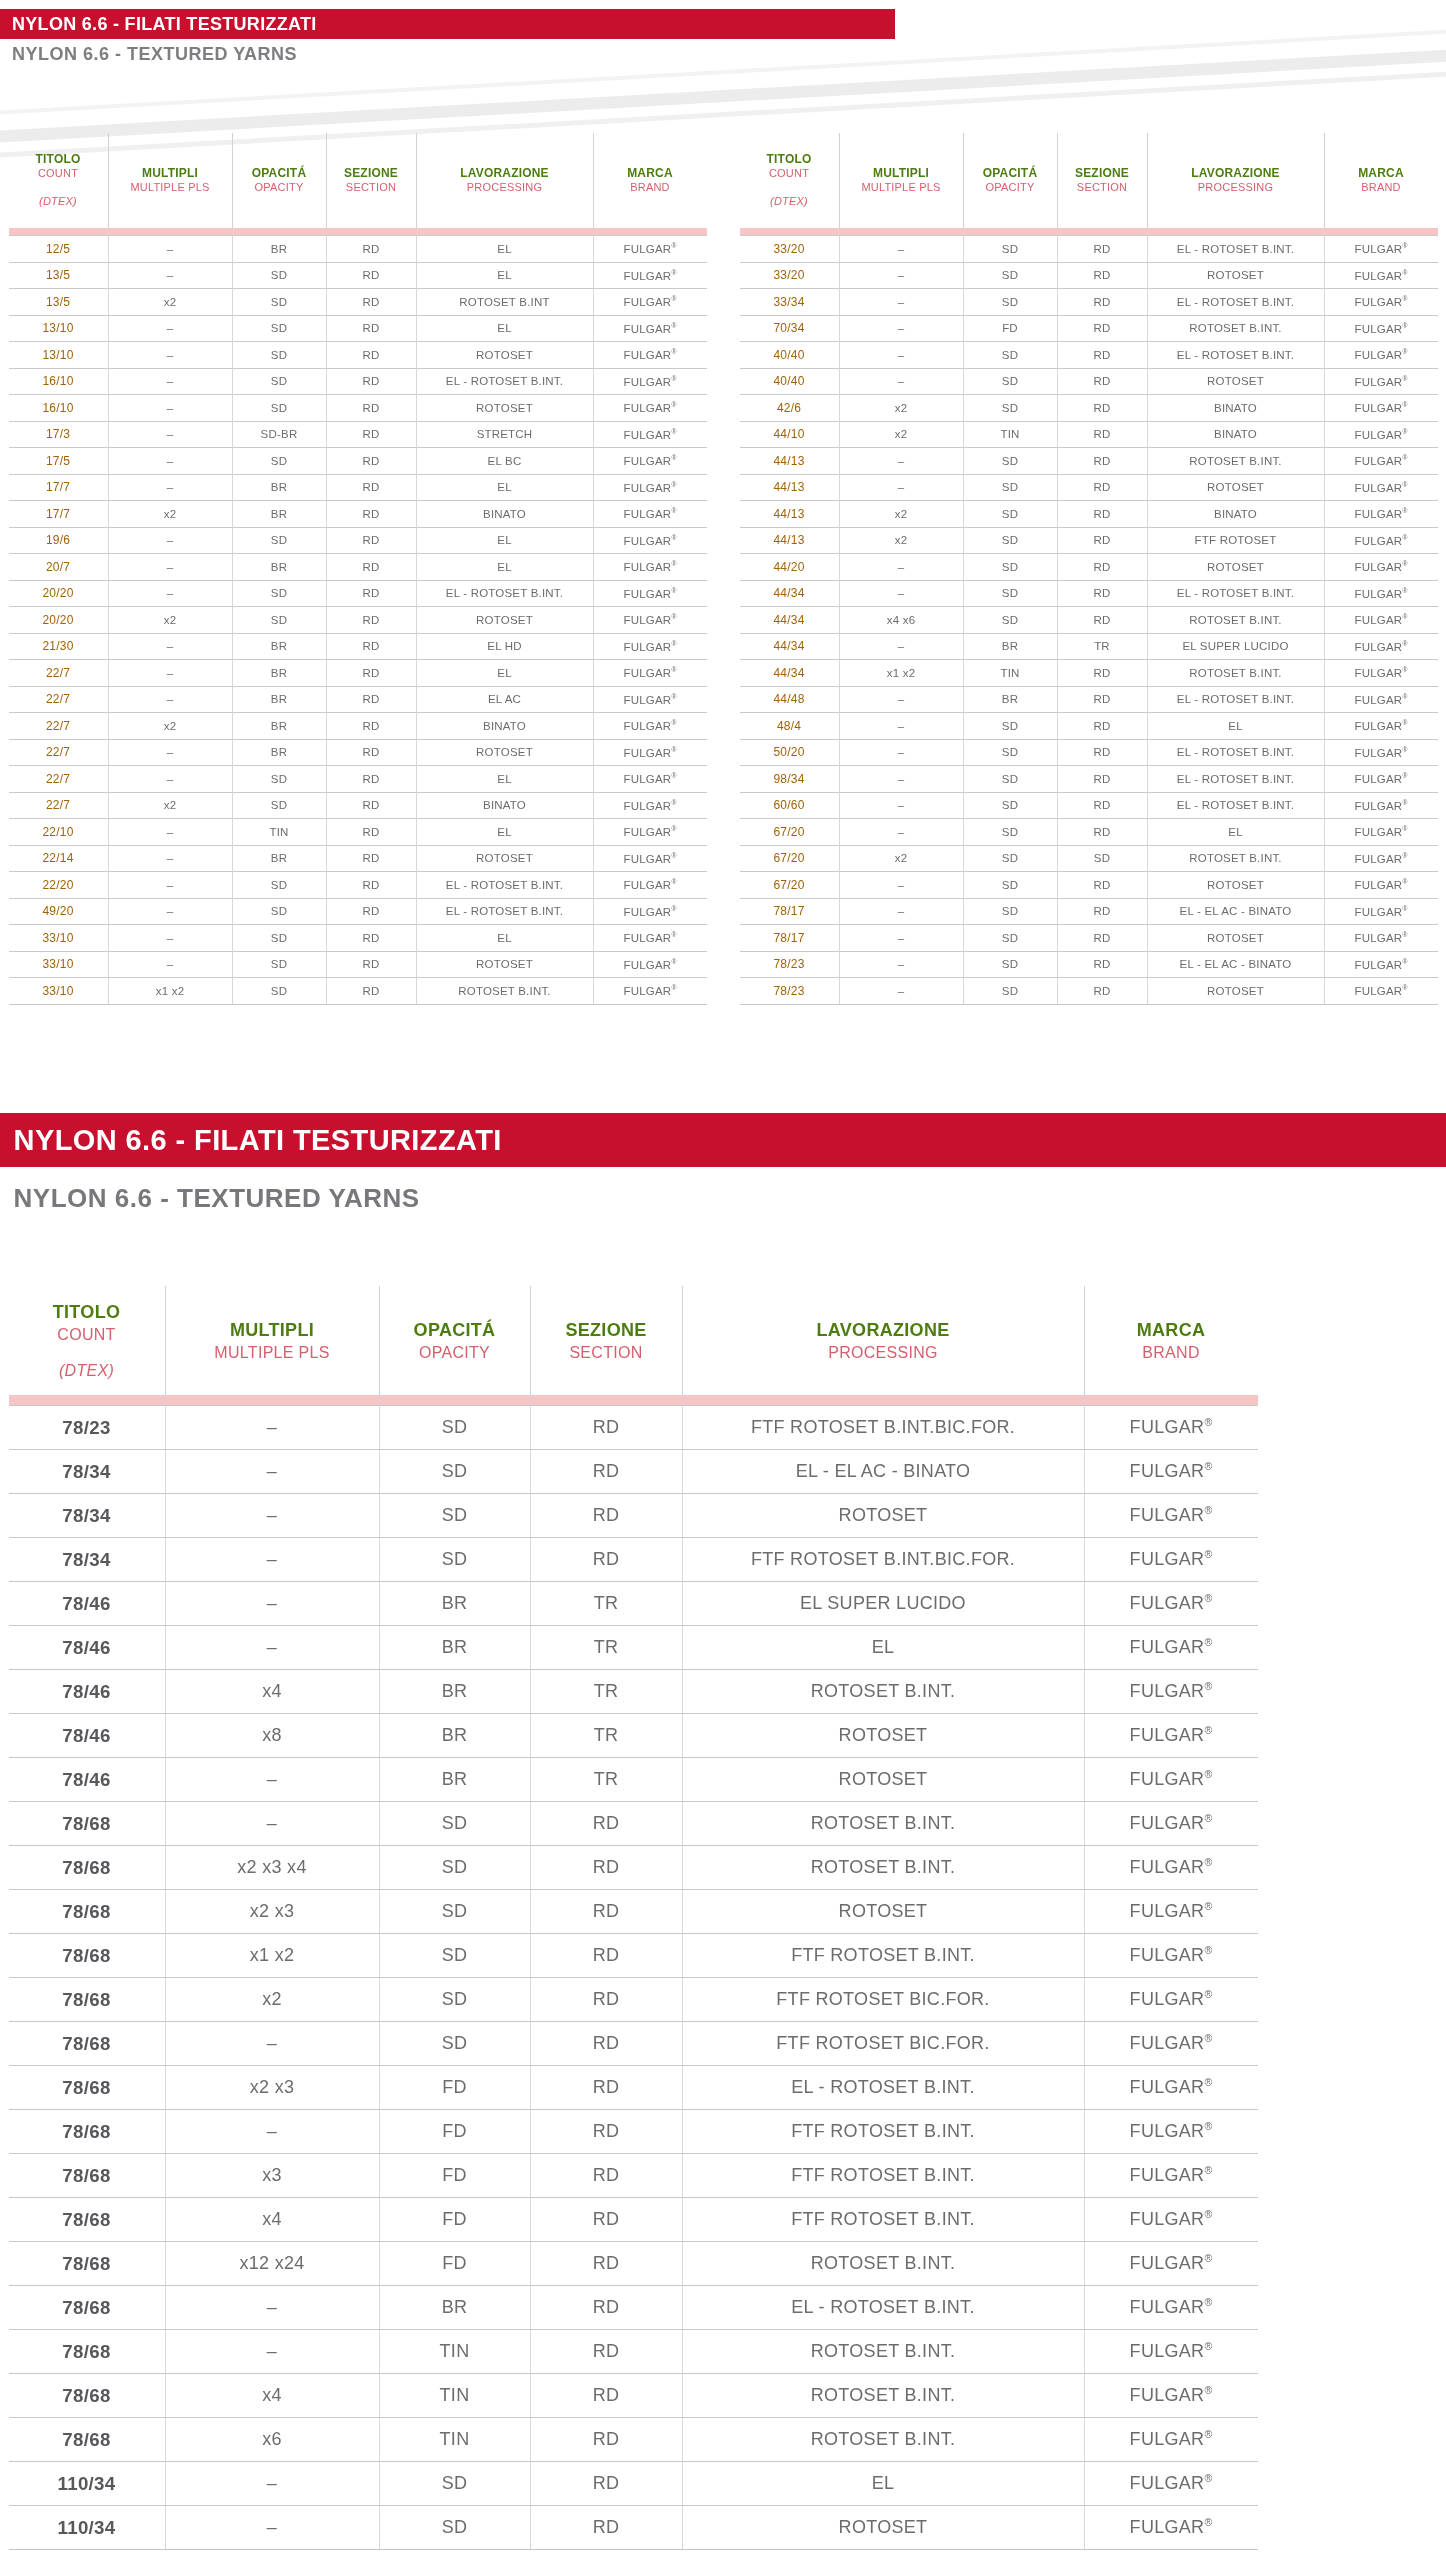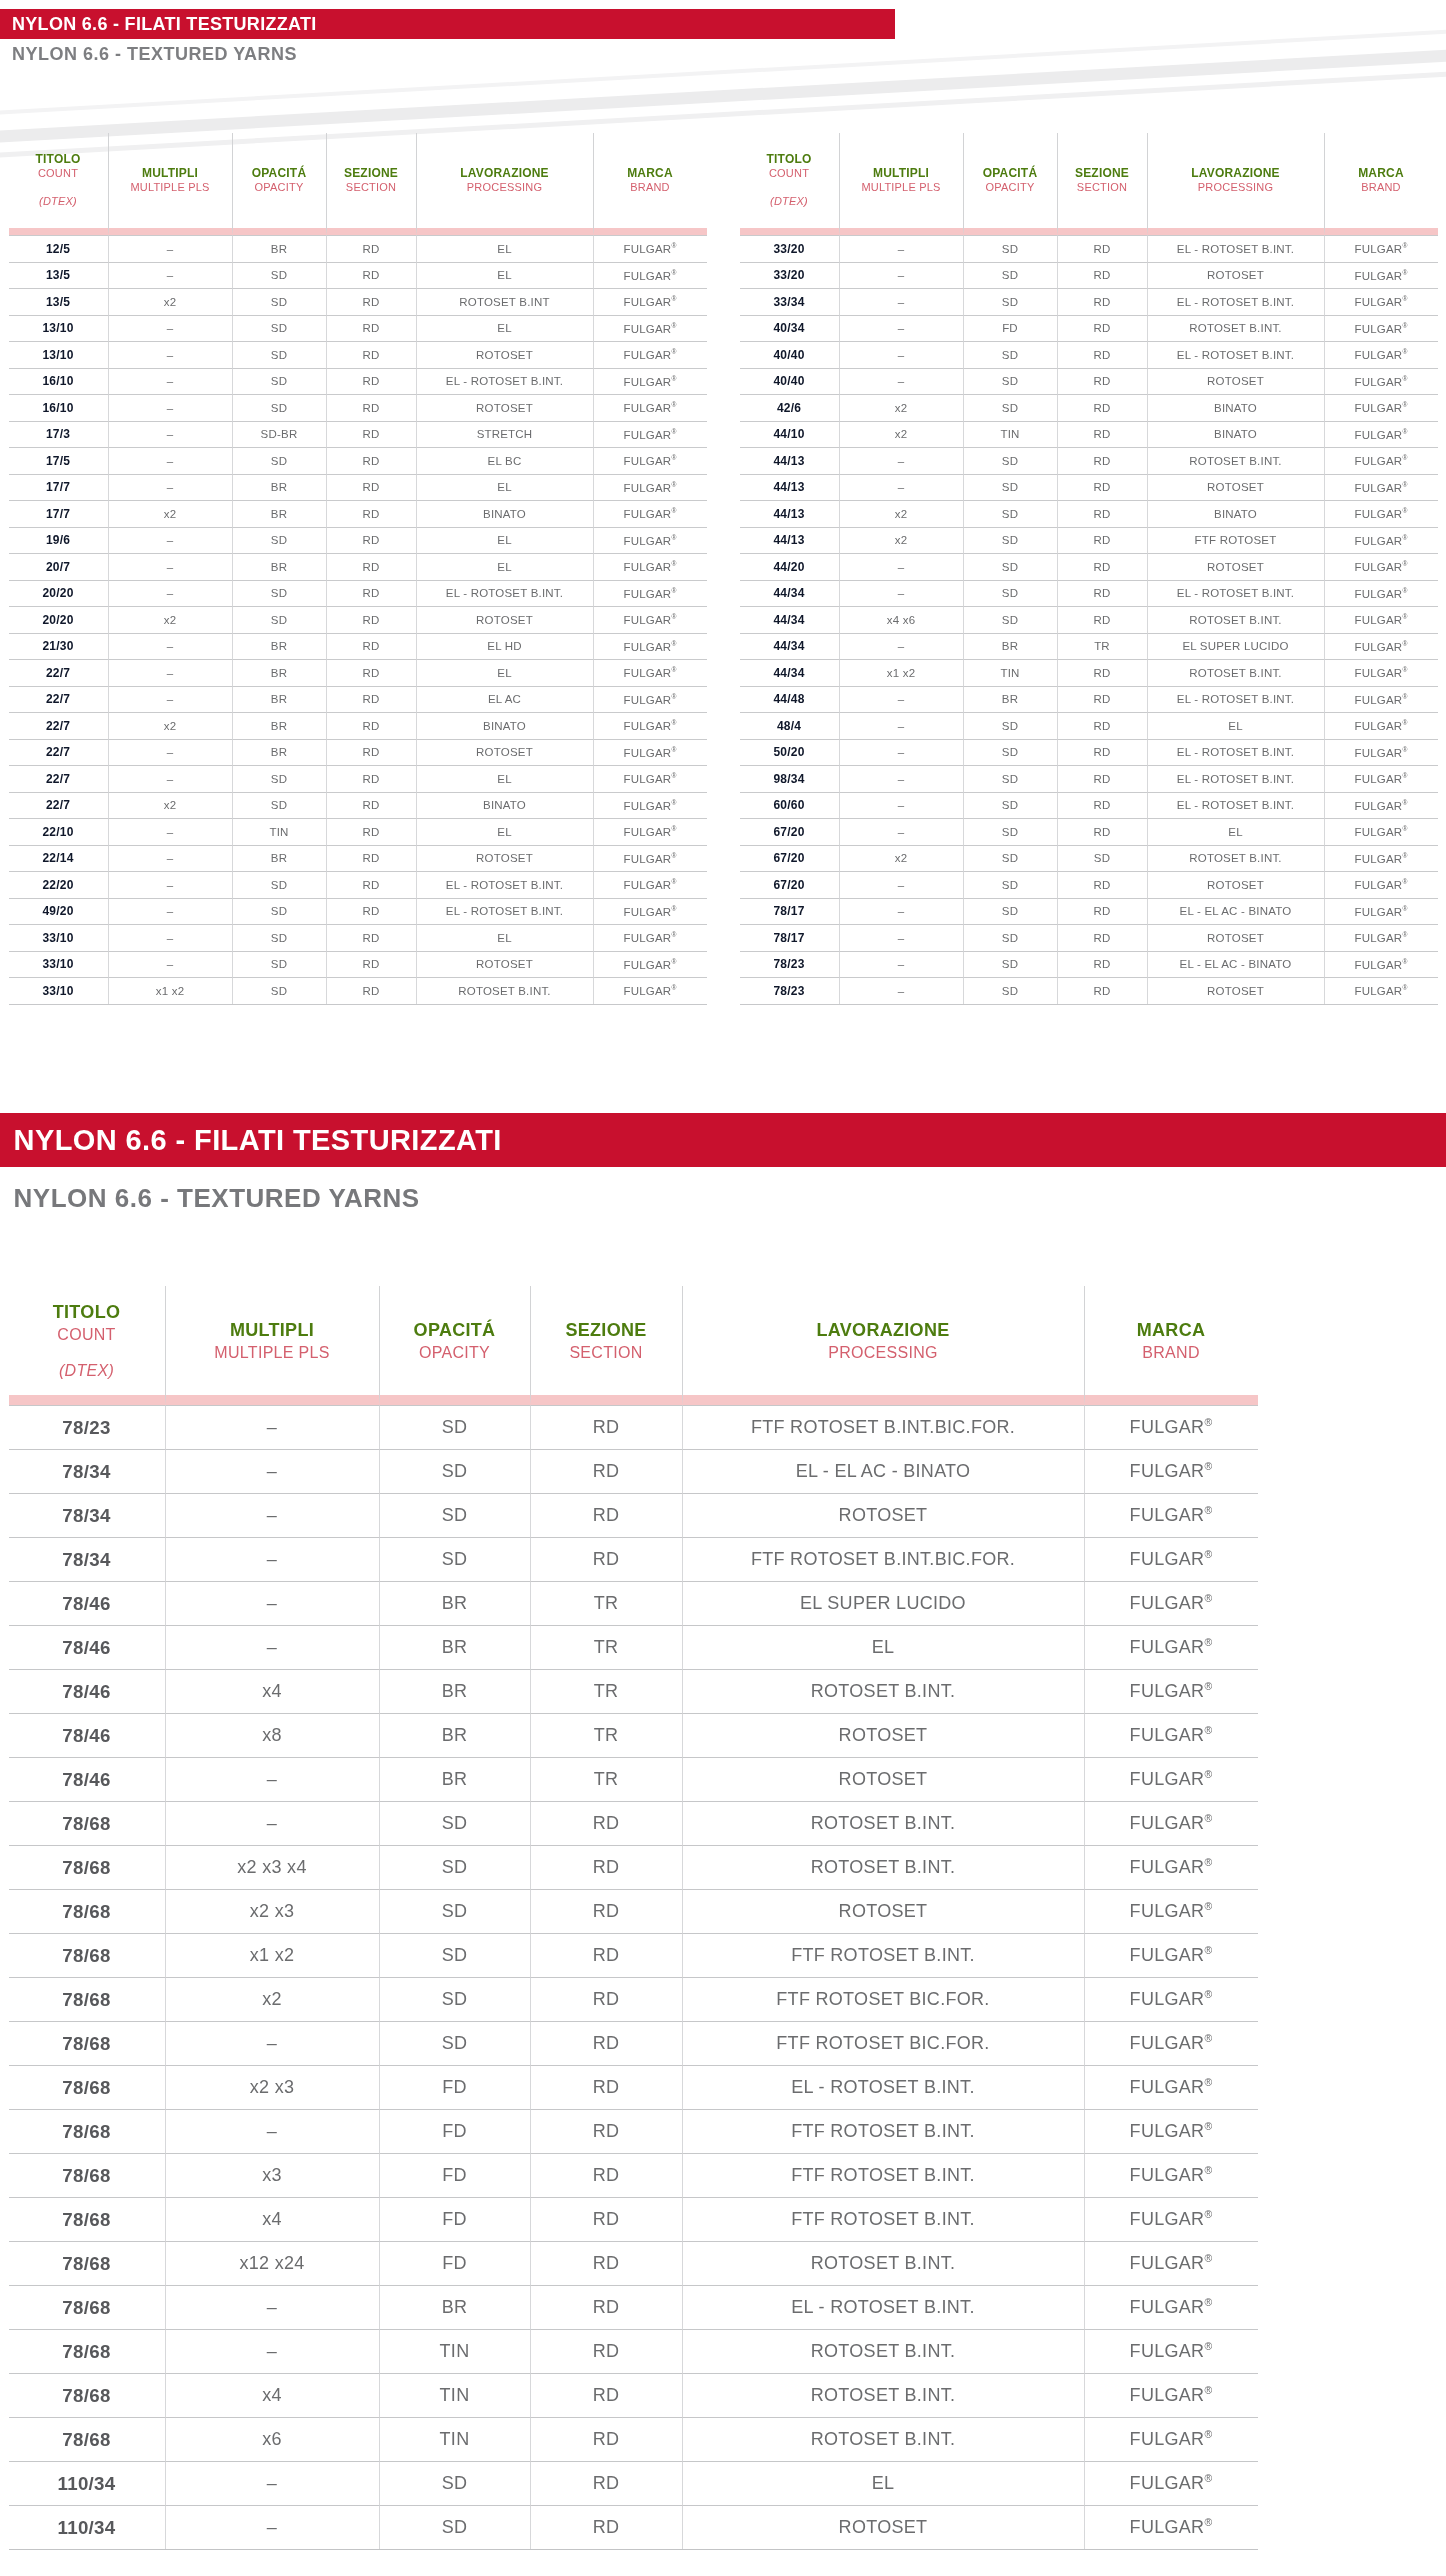--- a/index.html
+++ b/index.html
@@ -42,21 +42,21 @@
   .ttab{width:698px;border-bottom:0.9px solid #c7c8ca;background:transparent;}
   .ttab col.c-count{width:99px;}  .ttab col.c-multi{width:124px;}
   .ttab col.c-opac{width:94px;}   .ttab col.c-sect{width:90px;}
   .ttab col.c-proc{width:177px;}   .ttab col.c-brand{width:114px;}
   .ttab thead th{height:95px;border-bottom:7.7px solid #f6c6c7;}
   .ttab thead th + th{border-left:0.9px solid #d2d3d5;}
   .ttab .hl1{font-size:12px;letter-spacing:0.2px;line-height:14.5px;}
   .ttab .hl2{font-size:11px;letter-spacing:0.2px;line-height:13.6px;}
   .ttab tbody td{height:25.5px;font-size:11.5px;color:#6b6c6e;border-top:0.9px solid #c9cacc;letter-spacing:0.2px;}
   .ttab tbody td + td{border-left:0.9px solid #d7d8da;}
-  .ttab tbody td:first-child{font-weight:bold;color:#0f172a;font-size:12px;}
+  .ttab tbody td:first-child{font-weight:normal;color:#a16207;font-size:12px;}
   
   .btab{position:absolute;top:1286px;left:8.5px;width:1248px;border-bottom:0.9px solid #c3c4c6;}
   .btab col.c-count{width:156px;}  .btab col.c-multi{width:214px;}
   .btab col.c-opac{width:151px;}   .btab col.c-sect{width:152px;}
   .btab col.c-proc{width:402px;}   .btab col.c-brand{width:174px;}
   .btab thead th{height:109px;border-bottom:10.2px solid #f6c6c7;}
   .btab thead th + th{border-left:0.9px solid #d2d3d5;}
   .btab .hl1{font-size:18px;letter-spacing:0.3px;line-height:23px;}
   .btab .hl2{font-size:16px;letter-spacing:0.3px;line-height:21px;}
   .btab tbody td{height:43px;font-size:18px;color:#6b6c6e;border-top:0.9px solid #c6c7c9;letter-spacing:0.3px;}
@@ -414,21 +414,21 @@
         </tr>
         <tr>
           <td>33/34</td>
           <td>–</td>
           <td>SD</td>
           <td>RD</td>
           <td>EL - ROTOSET B.INT.</td>
           <td>FULGAR<sup>®</sup></td>
         </tr>
         <tr>
-          <td>40/34</td>
+          <td>70/34</td>
           <td>–</td>
           <td>FD</td>
           <td>RD</td>
           <td>ROTOSET B.INT.</td>
           <td>FULGAR<sup>®</sup></td>
         </tr>
         <tr>
           <td>40/40</td>
           <td>–</td>
           <td>SD</td>

